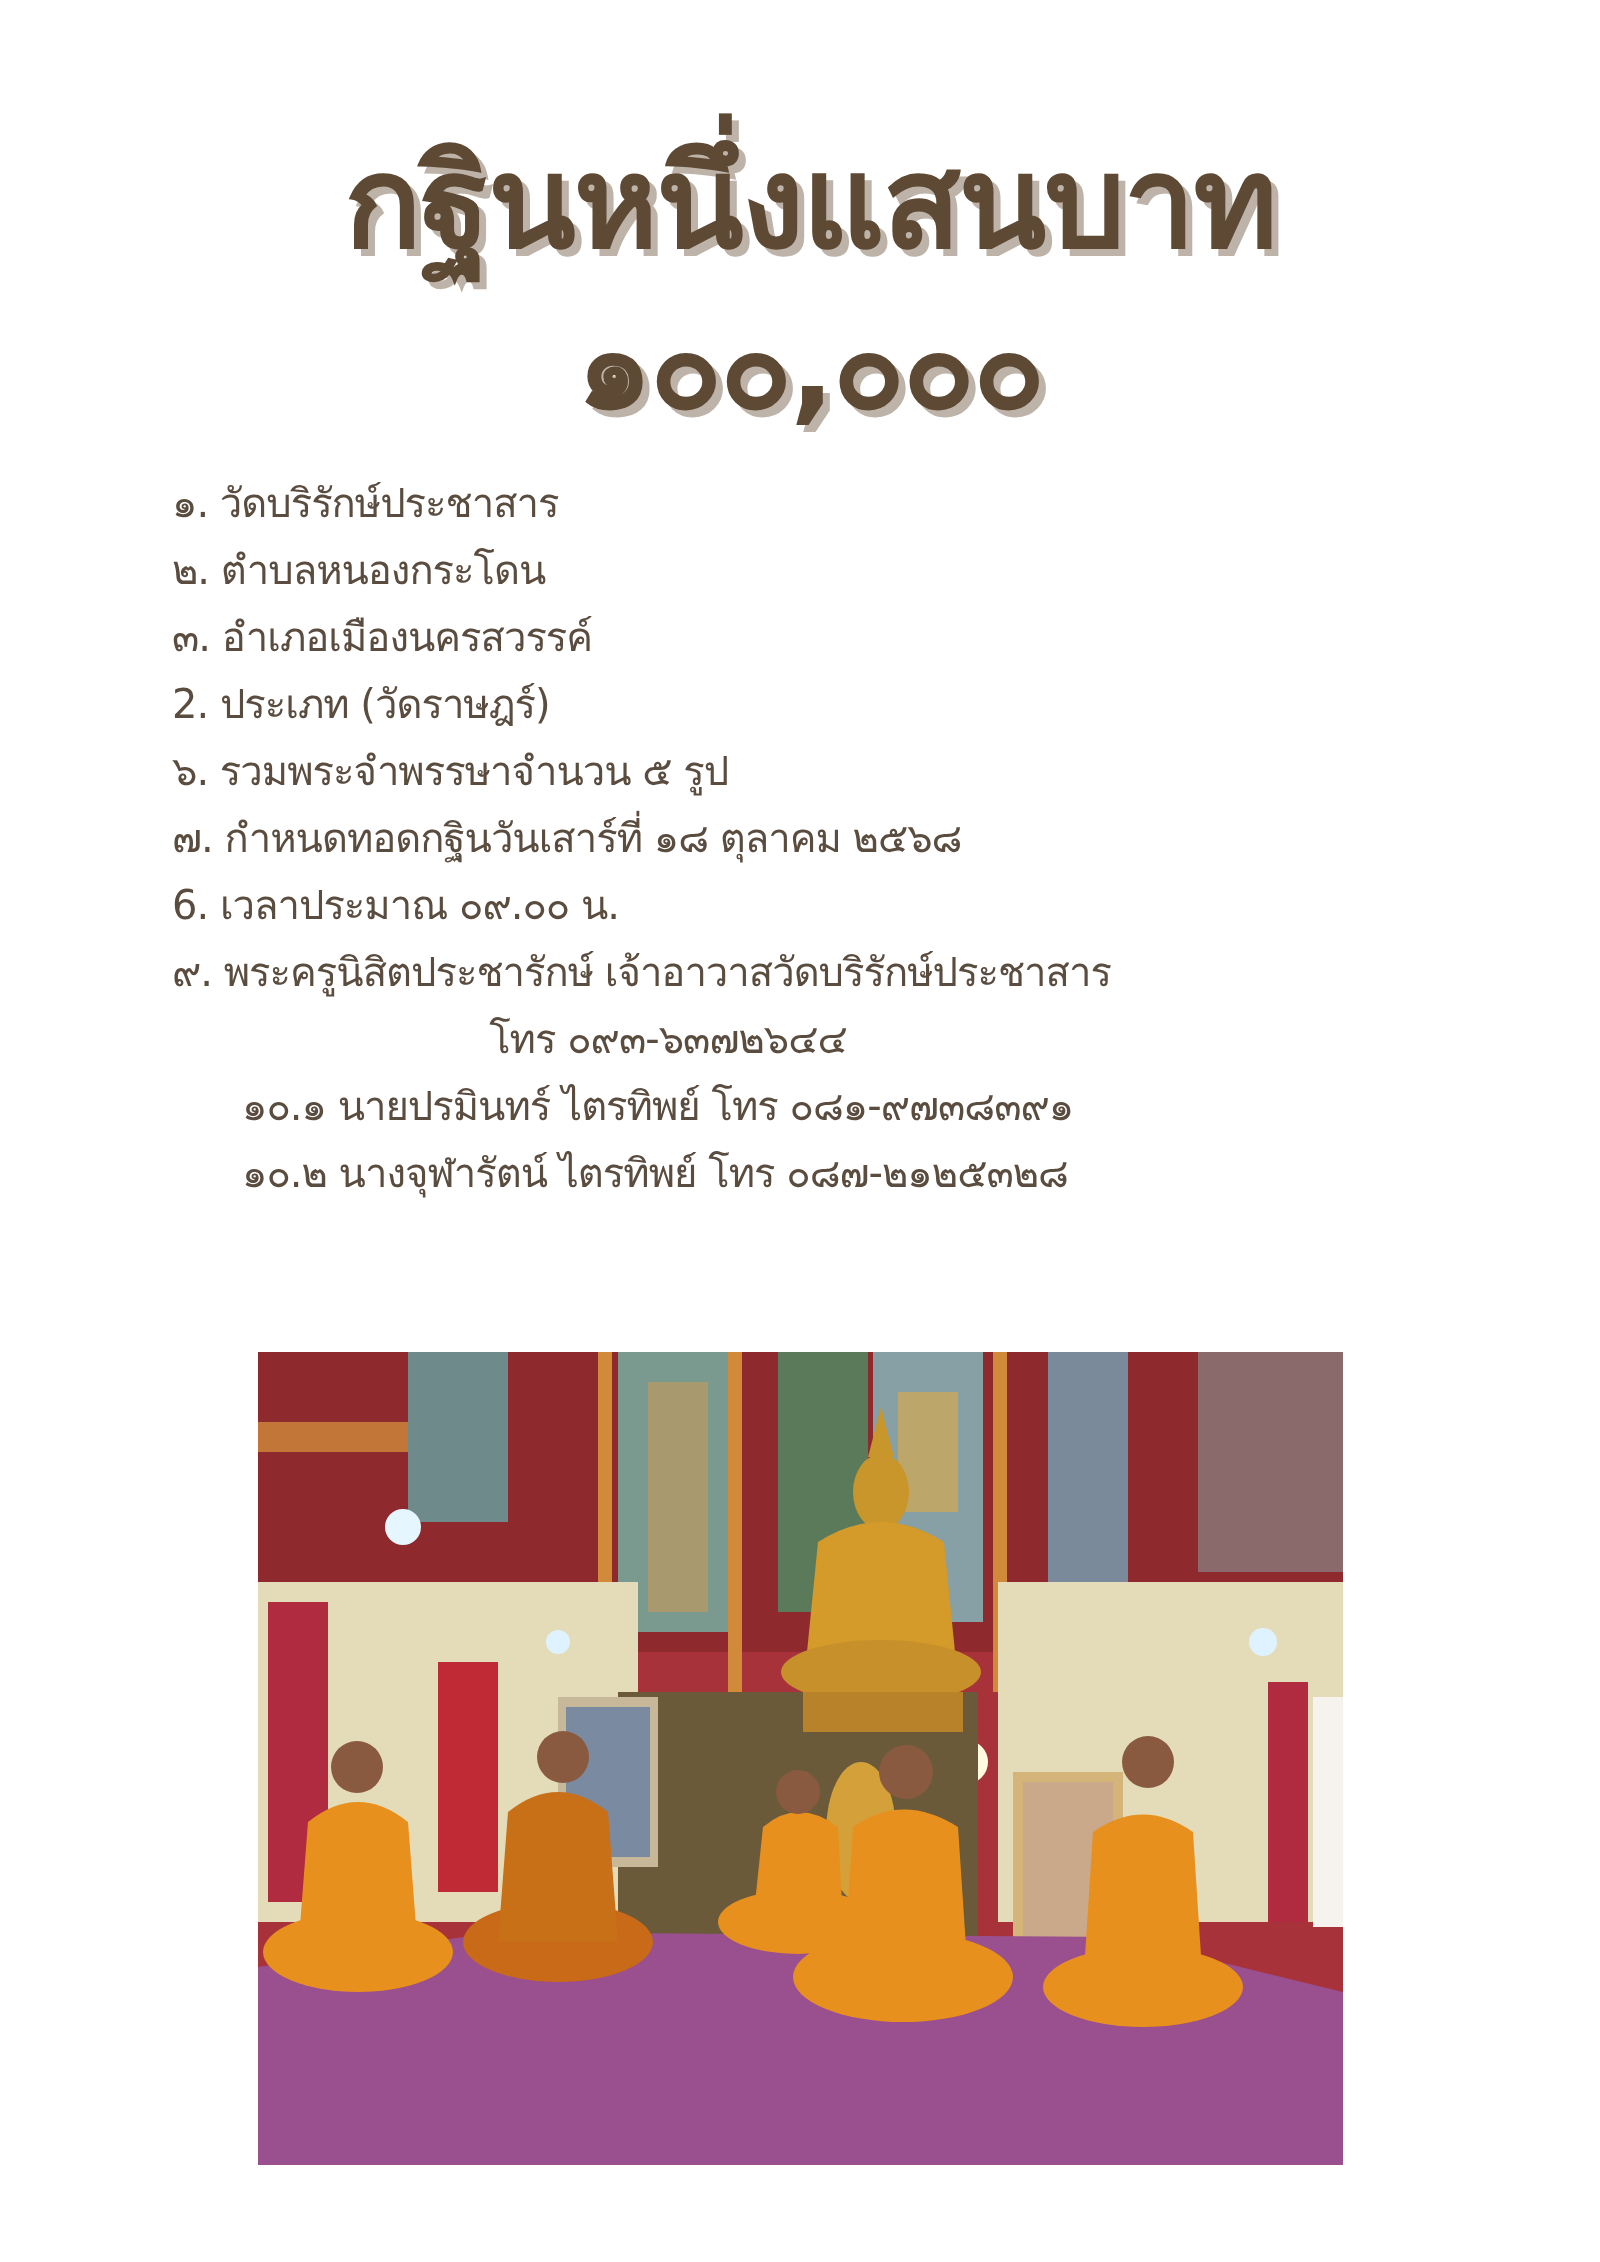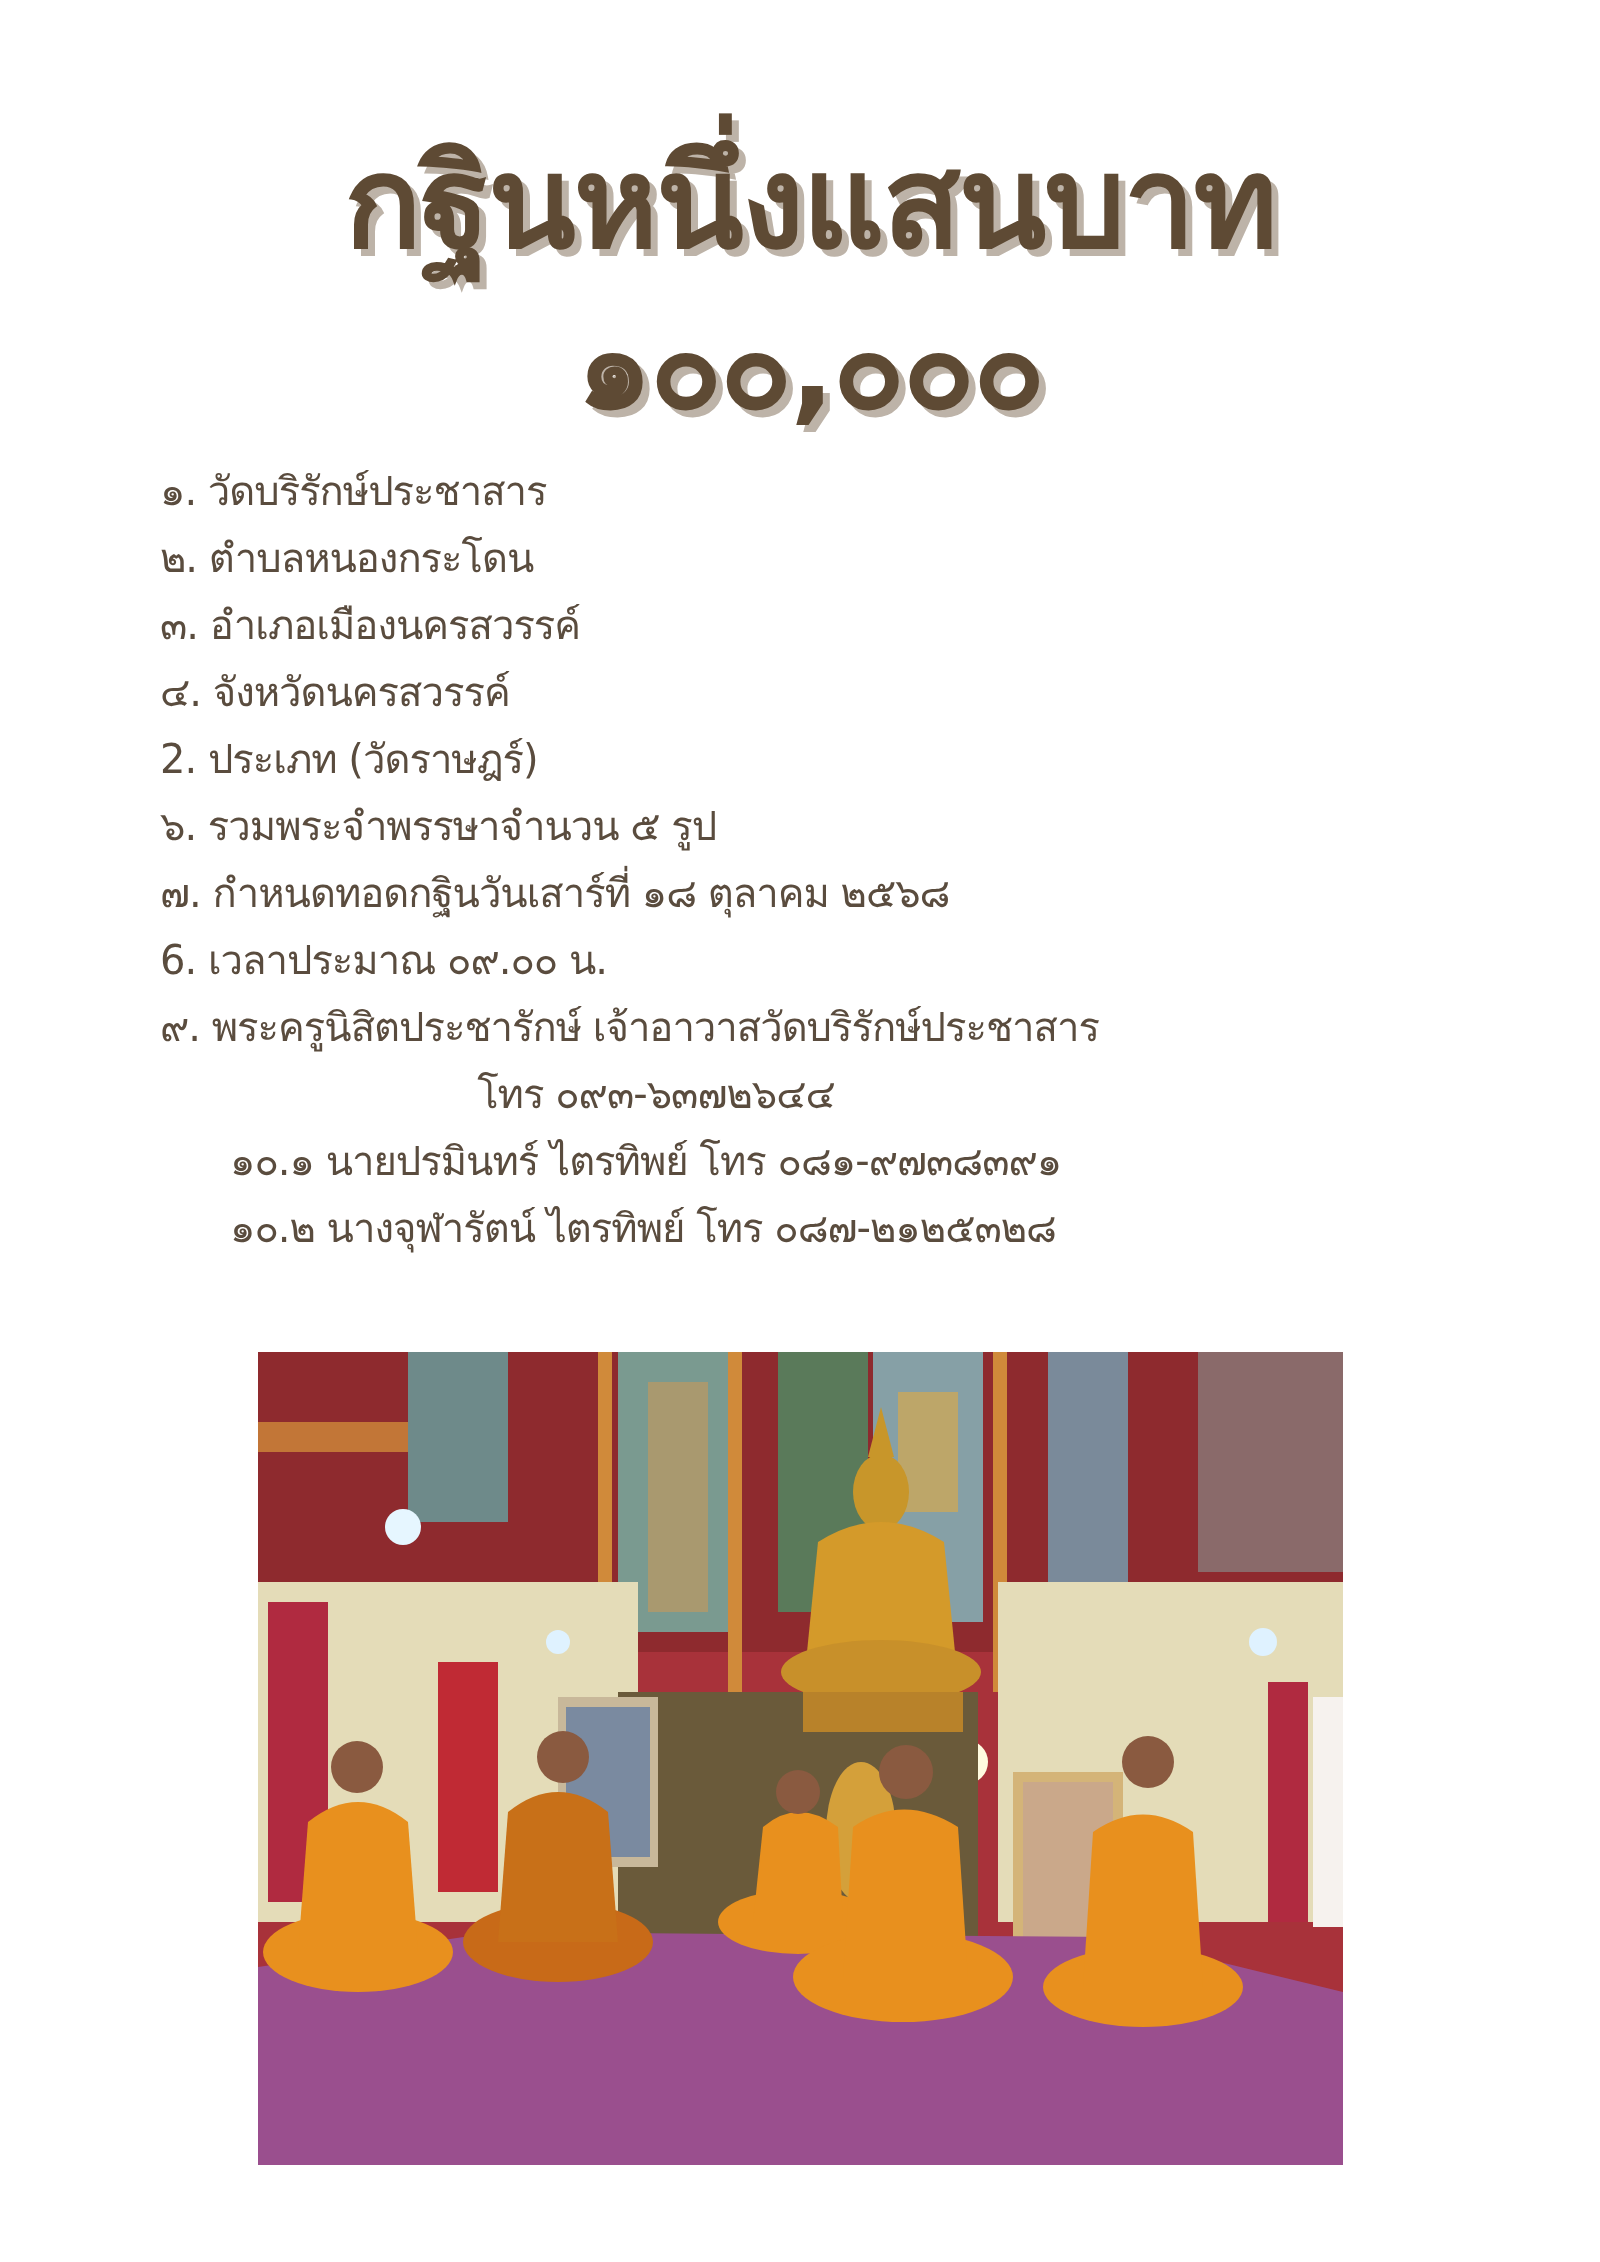--- a/index.html
+++ b/index.html
@@ -5,21 +5,21 @@
   html, body { margin: 0; padding: 0; background: #ffffff; }
   body { width: 1600px; height: 2262px; position: relative; overflow: hidden; font-family: "DejaVu Sans", sans-serif; }
   .title {
     position: absolute; left: 0; width: 1620px; text-align: center;
     font-family: "DejaVu Sans", sans-serif; font-weight: bold;
     color: #5e4a34; text-shadow: 7px 7px 0 #bdb3a8;
     letter-spacing: -2px; margin: 0;
   }
   .title.line1 { top: 118px; font-size: 128px; line-height: 170px; }
   .title.line2 { top: 292px; font-size: 118px; line-height: 150px; }
-  .list { position: absolute; left: 160px; top: 458px; margin: 0; padding: 0; list-style: none; }
+  .list { position: absolute; left: 160px; top: 458px; margin: 12px; padding: 0; list-style: none; }
   .list li {
     font-family: "DejaVu Sans", sans-serif; font-size: 40px; line-height: 67px;
     color: #5a4c3e; white-space: nowrap; letter-spacing: -1px;
   }
   .list li.cont { padding-left: 53px; text-align: center; }
   .list li.sub { padding-left: 70px; }
   .photo {
     position: absolute; left: 258px; top: 1352px; width: 1085px; height: 813px;
     overflow: hidden; background: #9a4f8e;
   }
@@ -28,21 +28,20 @@
 </head>
 <body>
 
 <h1 class="title line1">กฐินหนึ่งแสนบาท</h1>
 <div class="title line2">๑๐๐,๐๐๐</div>
 
 <ul class="list">
   <li>๑. วัดบริรักษ์ประชาสาร</li>
   <li>๒. ตำบลหนองกระโดน</li>
   <li>๓. อำเภอเมืองนครสวรรค์</li>
-  <li>๔. จังหวัดนครสวรรค์</li>
   <li>2. ประเภท (วัดราษฎร์)</li>
   <li>๖. รวมพระจำพรรษาจำนวน ๕ รูป</li>
   <li>๗. กำหนดทอดกฐินวันเสาร์ที่ ๑๘ ตุลาคม ๒๕๖๘</li>
   <li>6. เวลาประมาณ ๐๙.๐๐ น.</li>
   <li>๙. พระครูนิสิตประชารักษ์ เจ้าอาวาสวัดบริรักษ์ประชาสาร</li>
   <li class="cont">โทร ๐๙๓-๖๓๗๒๖๔๔</li>
   <li class="sub">๑๐.๑ นายปรมินทร์  ไตรทิพย์ โทร ๐๘๑-๙๗๓๘๓๙๑</li>
   <li class="sub">๑๐.๒ นางจุฬารัตน์  ไตรทิพย์ โทร ๐๘๗-๒๑๒๕๓๒๘</li>
 </ul>
 

